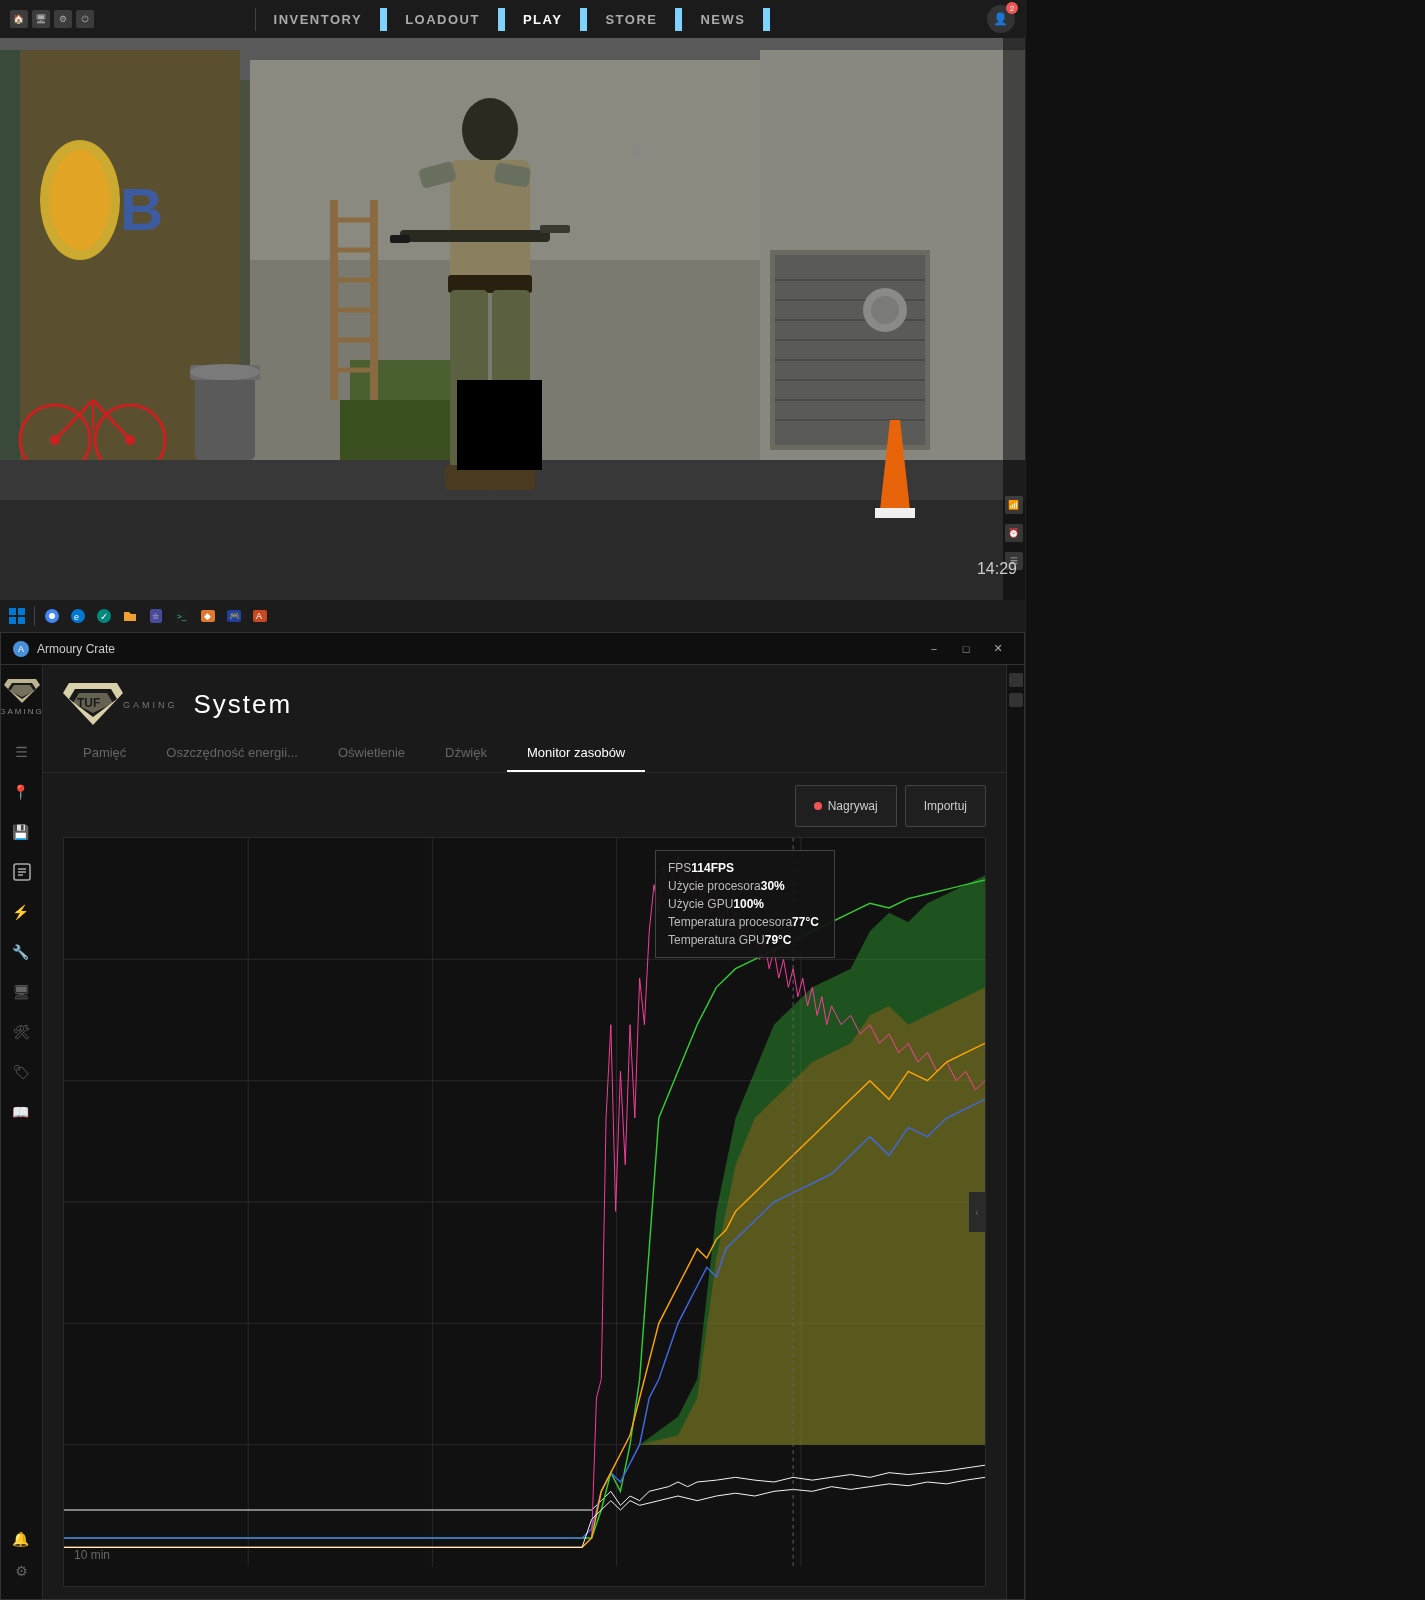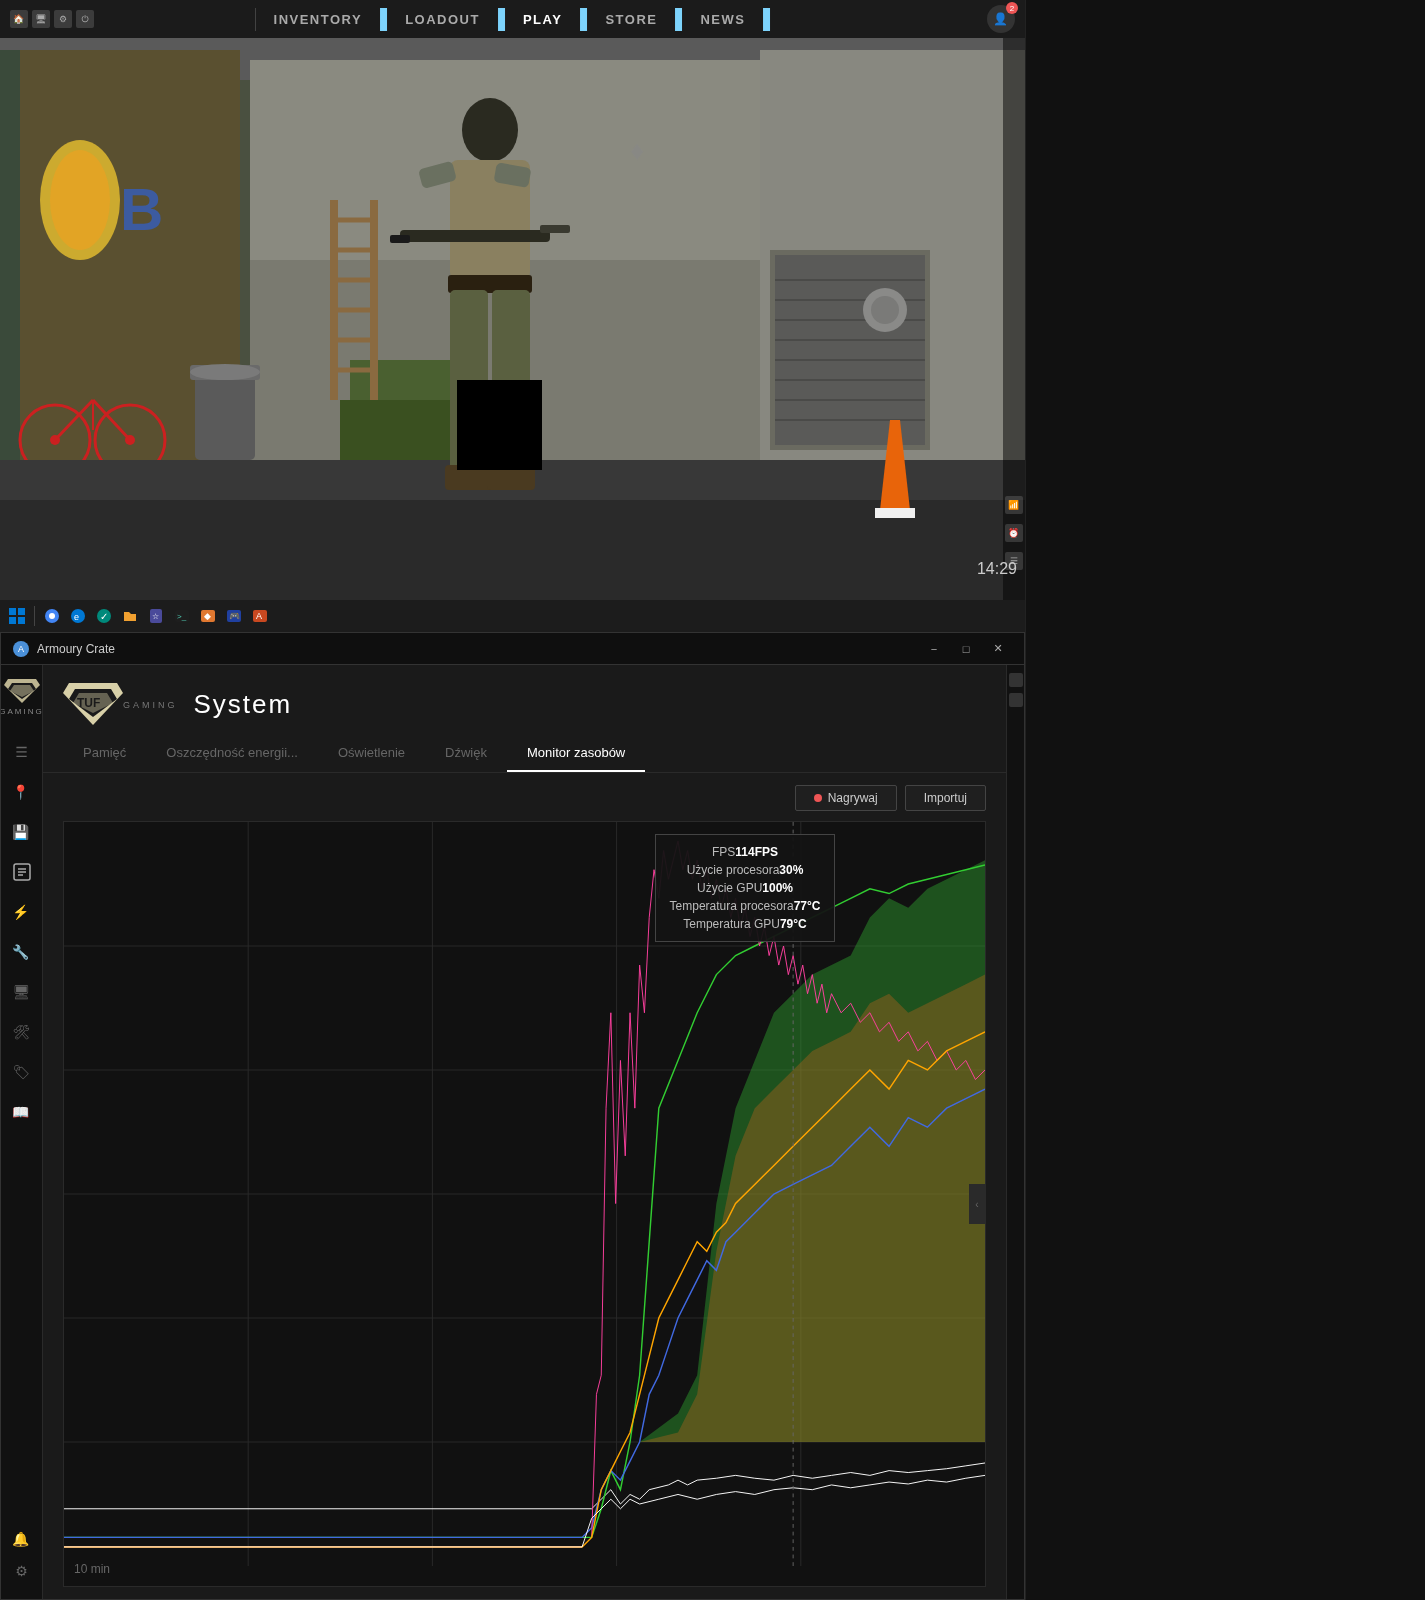--- a/index.html
+++ b/index.html
@@ -321,21 +321,21 @@
 
     
     #monitor-controls {
       display: flex;
       justify-content: flex-end;
       gap: 8px;
       margin-bottom: 10px;
     }
 
     .monitor-btn {
-      padding: 5px 18px;
+      padding: 13px 18px;
       border: 1px solid #444;
       background: #1f1f1f;
       color: #ccc;
       font-size: 12px;
       cursor: pointer;
       border-radius: 2px;
       display: flex;
       align-items: center;
       gap: 6px;
     }
@@ -363,33 +363,33 @@
       right: 150px;
       background: rgba(20,20,20,0.95);
       border: 1px solid #444;
       padding: 8px 12px;
       min-width: 180px;
       z-index: 10;
     }
 
     .tooltip-row {
       display: flex;
-      justify-content: center;
+      justify-content: flex-start;
       font-size: 12px;
       color: #ccc;
       padding: 2px 0;
     }
 
     .tooltip-label { color: #bbb; }
     .tooltip-val { color: #fff; font-weight: 700; }
 
     
     #time-label {
       position: absolute;
-      bottom: 10px;
+      bottom: 24px;
       left: 10px;
       color: #666;
       font-size: 12px;
     }
 
     
     #chart-svg {
       position: absolute;
       top: 0; left: 0;
       width: 100%;

